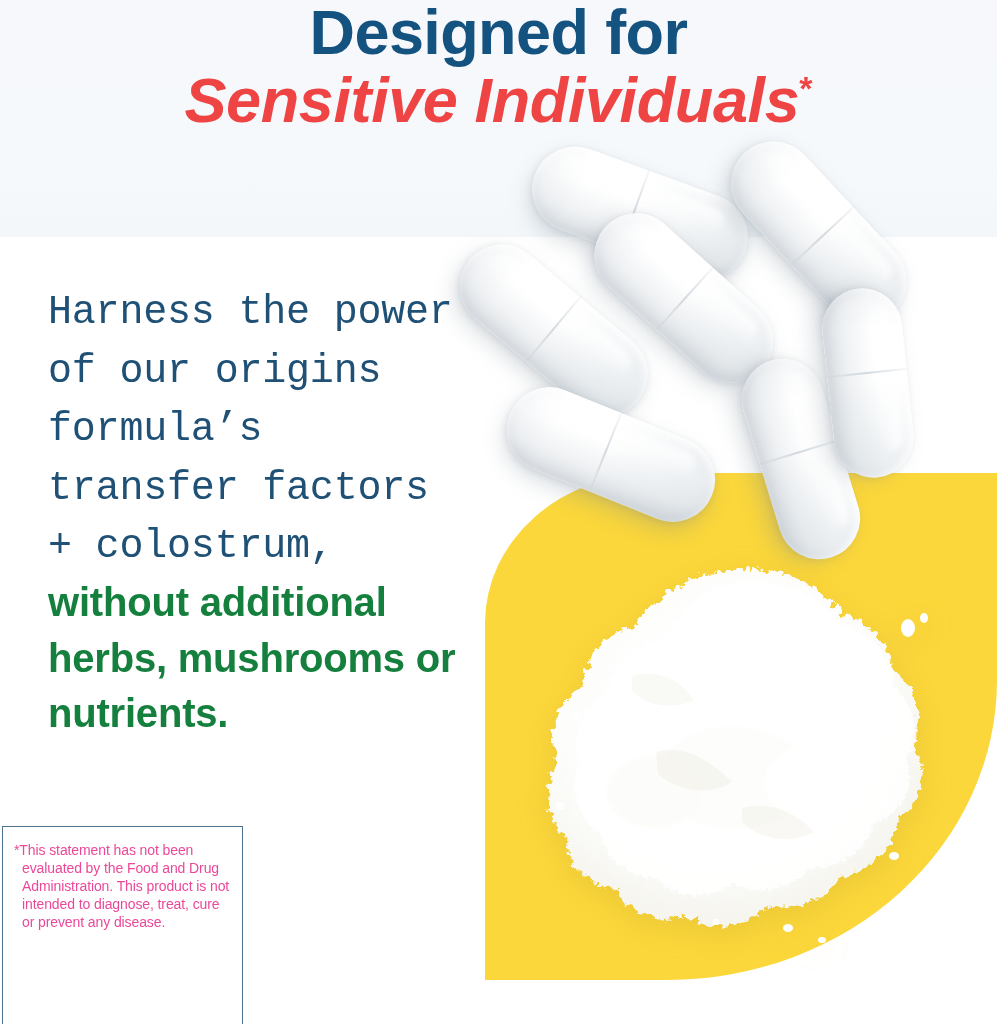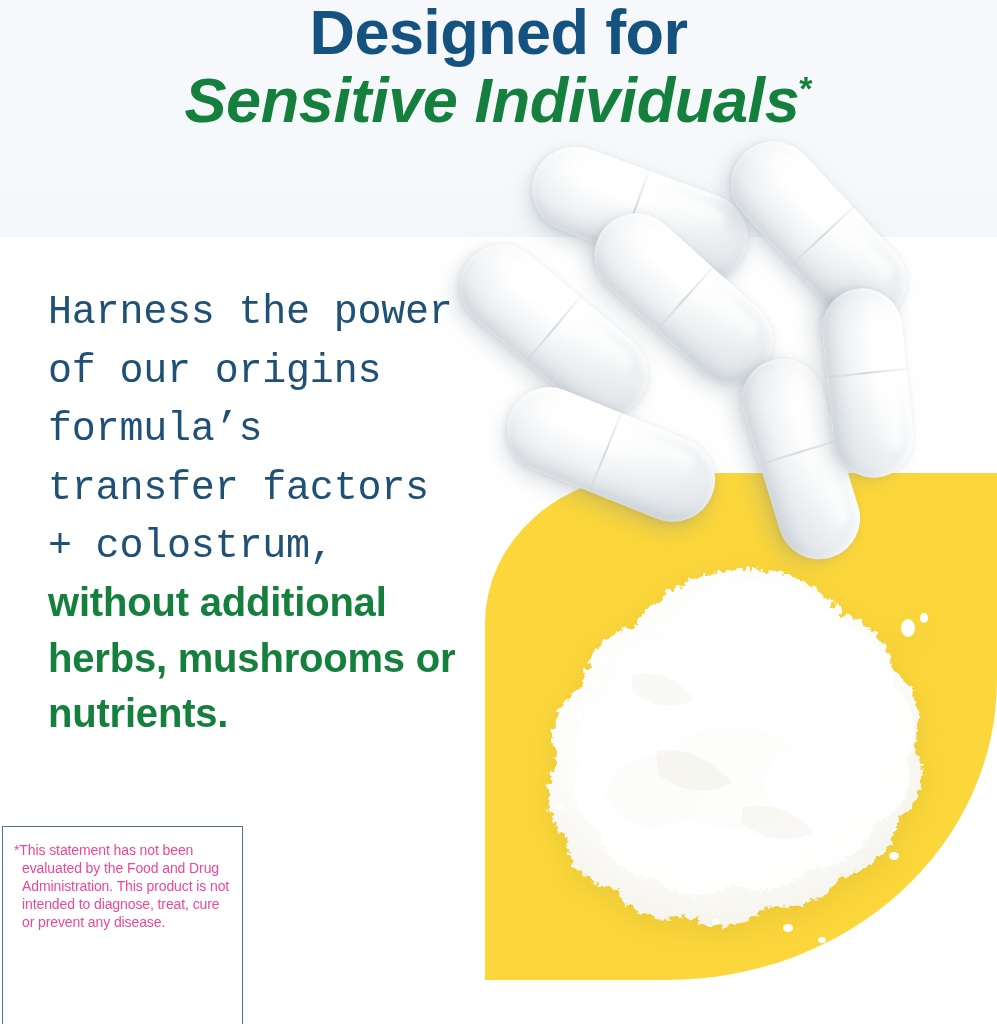--- a/index.html
+++ b/index.html
@@ -43,21 +43,21 @@
     line-height:1.02;
     color:#14527f;
   }
   .headline .l2 {
     display:block;
     font-size:63px;
     font-weight:700;
     font-style:italic;
     letter-spacing:-0.4px;
     line-height:1.16;
-    color:#15803d;
+    color:#ef4444;
     position:relative;
   }
   .headline .star {
     font-size:34px;
     font-style:normal;
     font-weight:700;
     vertical-align:22px;
     letter-spacing:0;
   }
 

